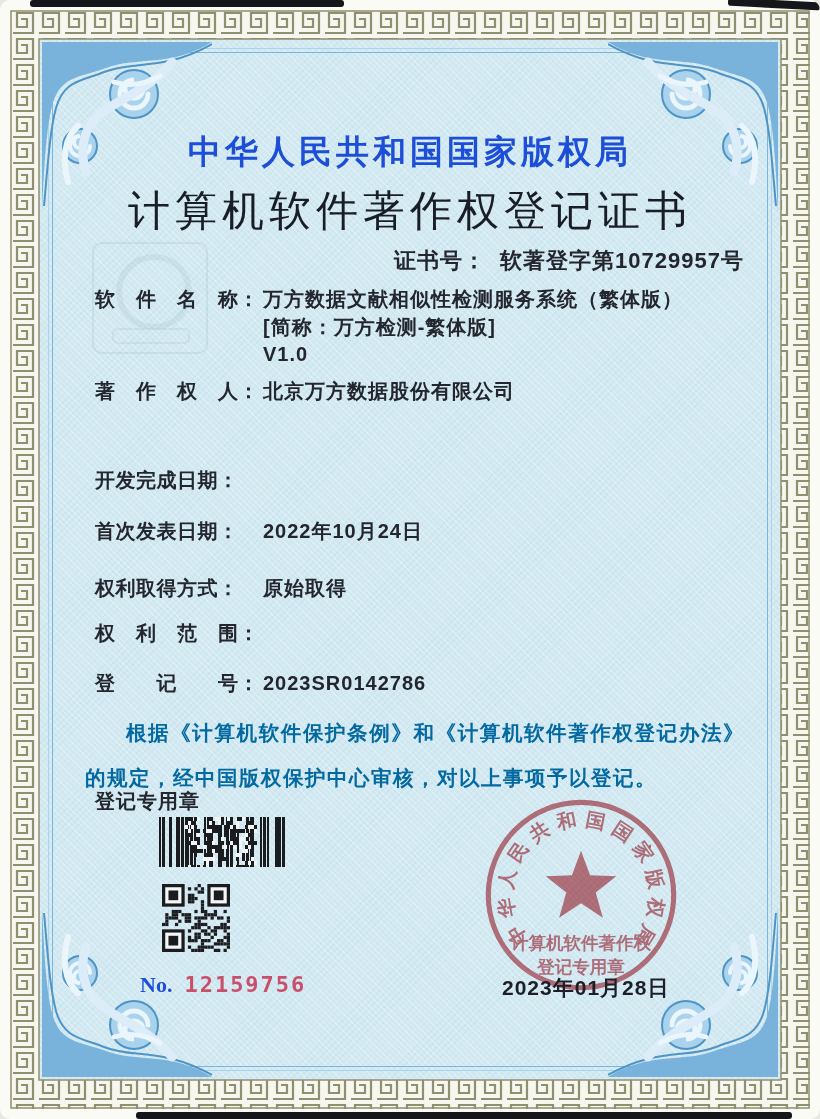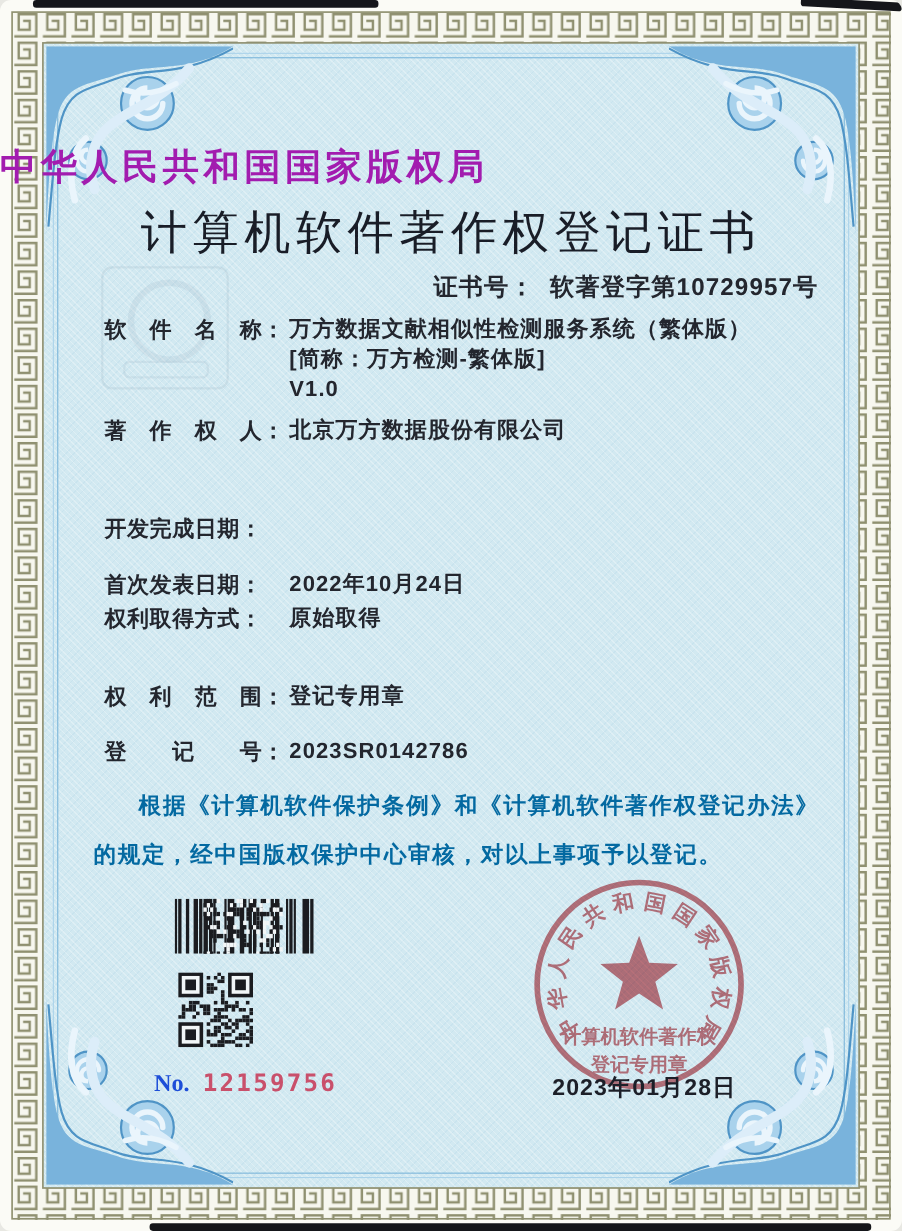--- a/index.html
+++ b/index.html
@@ -30,32 +30,32 @@
   .c-tl{left:42px;top:42px;}
   .c-tr{right:42px;top:42px;transform:scaleX(-1);}
   .c-bl{left:42px;bottom:42px;transform:scaleY(-1);}
   .c-br{right:42px;bottom:42px;transform:scale(-1,-1);}
   
   .watermark{position:absolute;left:92px;top:242px;width:116px;height:112px;opacity:.45;}
   .wm-box{position:absolute;inset:0;border:2px solid rgba(148,172,188,.45);border-radius:10px;}
   .wm-circle{position:absolute;left:24px;top:12px;width:64px;height:64px;border:6px solid rgba(148,172,188,.38);border-radius:50%;}
   .wm-bar{position:absolute;left:20px;bottom:10px;width:74px;height:12px;border:2px solid rgba(148,172,188,.38);border-radius:6px;}
   
-  .authority{position:absolute;left:0;right:0;top:130px;
-    font-family:Liberation Serif, serif;font-size:33px;font-weight:600;letter-spacing:4px;color:#a21caf;}
+  .authority{position:absolute;left:0;right:0;top:130px;text-align:center;
+    font-family:Liberation Serif, serif;font-size:33px;font-weight:600;letter-spacing:4px;color:#1d4ed8;}
   .cert-title{position:absolute;left:0;right:0;top:183px;text-align:center;
     font-family:"Liberation Serif",serif;font-size:42px;font-weight:400;letter-spacing:5px;color:#191d27;}
   .certno{position:absolute;right:76px;top:246px;font-size:22px;font-weight:700;letter-spacing:1px;}
   .certno .lbl{margin-right:14px;}
   .row{position:absolute;left:95px;right:72px;display:flex;}
   .row .lbl{flex:0 0 168px;font-size:20px;font-weight:700;letter-spacing:0.5px;white-space:pre;}
   .row .val{font-size:20px;font-weight:700;letter-spacing:1px;}
   .row .vline{display:block;line-height:27.5px;}
   .r0{top:286px;}.r1{top:378px;}.r2{top:467px;}.r3{top:518px;}
-  .r4{top:549px;}.r5{top:620px;}.r6{top:670px;}
+  .r4{top:575px;}.r5{top:620px;flex-direction:column;}.r6{top:670px;}
   .statement{position:absolute;left:85px;top:710px;width:660px;
     font-size:20.5px;font-weight:600;line-height:45px;letter-spacing:1.5px;
     text-indent:2em;text-align:justify;color:#0369a1;}
   
   .barcode{position:absolute;left:155px;top:817px;}
   .qrcode{position:absolute;left:162px;top:884px;}
   
   .seal{position:absolute;left:478px;top:792px;width:206px;height:206px;
     opacity:.8;mix-blend-mode:multiply;}
   .seal text{font-family:"Liberation Sans",sans-serif;}

